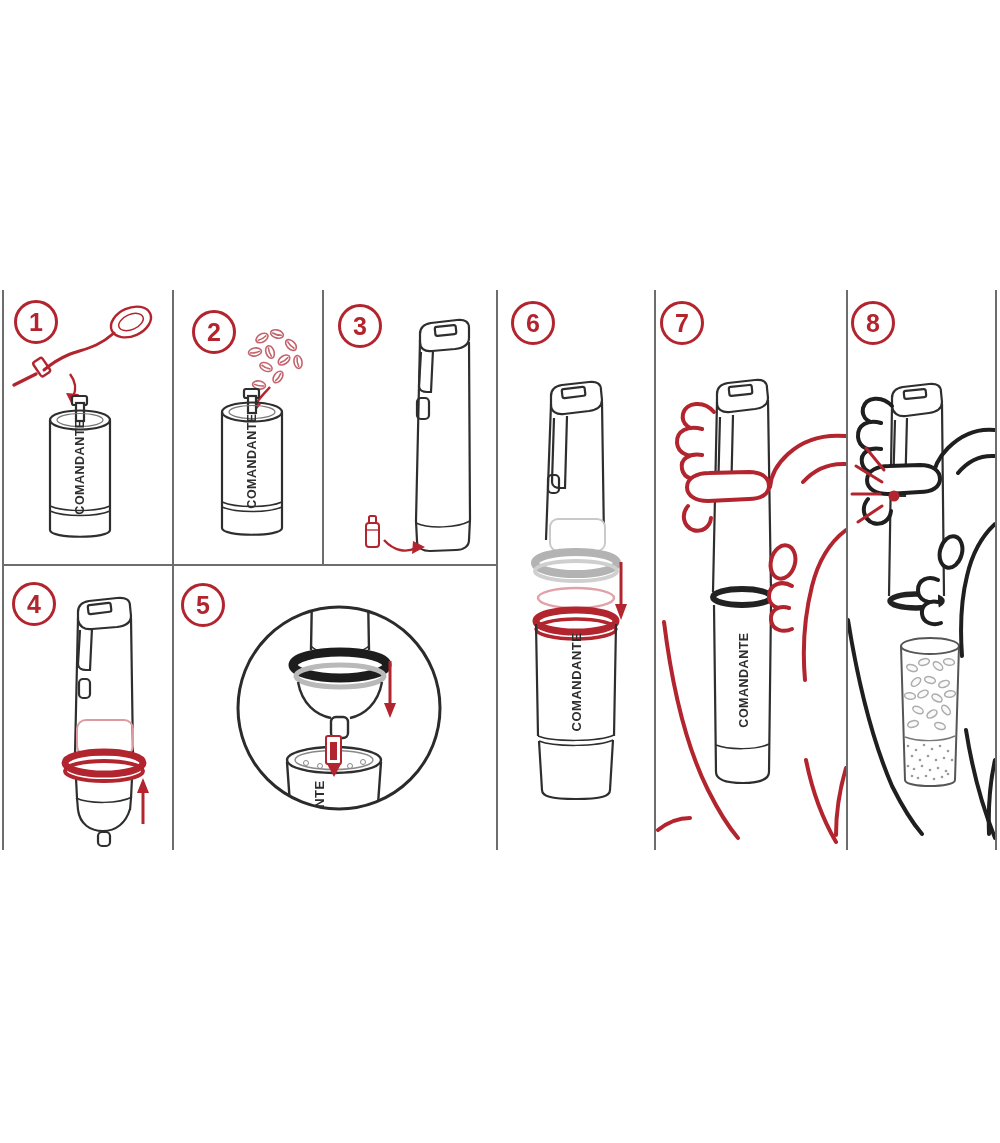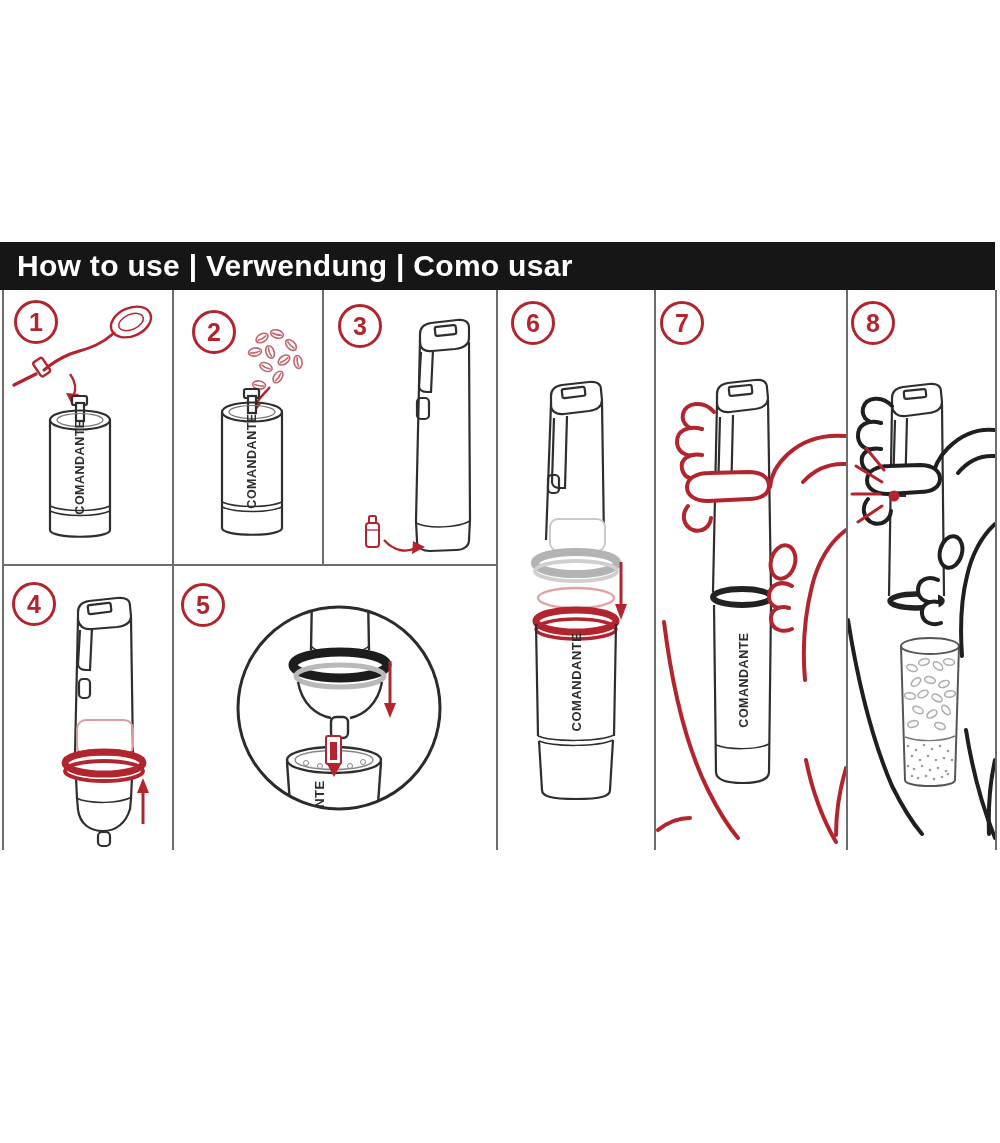--- a/index.html
+++ b/index.html
@@ -14,23 +14,20 @@
          color:#b2252e;display:flex;align-items:center;justify-content:center;
          font-size:25px;font-weight:600;background:#fff;z-index:3;line-height:1;}
   .vline,.hline{position:absolute;background:#6d6d6d;z-index:2;}
   .brandtext{font-family:"Liberation Sans",sans-serif;font-weight:bold;letter-spacing:.5px;}
 </style>
 </head>
 <body>
 
 <div class="page">
 
-  <div class="header">
-    <span>How to use | Verwendung | Como usar</span>
-  </div>
 
   <div class="vline" style="left:2px;top:290px;width:2px;height:560px;"></div>
   <div class="vline" style="left:172px;top:290px;width:2px;height:560px;"></div>
   <div class="vline" style="left:322px;top:290px;width:2px;height:275px;"></div>
   <div class="vline" style="left:496px;top:290px;width:2px;height:560px;"></div>
   <div class="vline" style="left:654px;top:290px;width:2px;height:560px;"></div>
   <div class="vline" style="left:846px;top:290px;width:2px;height:560px;"></div>
   <div class="vline" style="left:995px;top:290px;width:2px;height:560px;"></div>
   <div class="hline" style="left:2px;top:564px;width:494px;height:2px;"></div>
 

